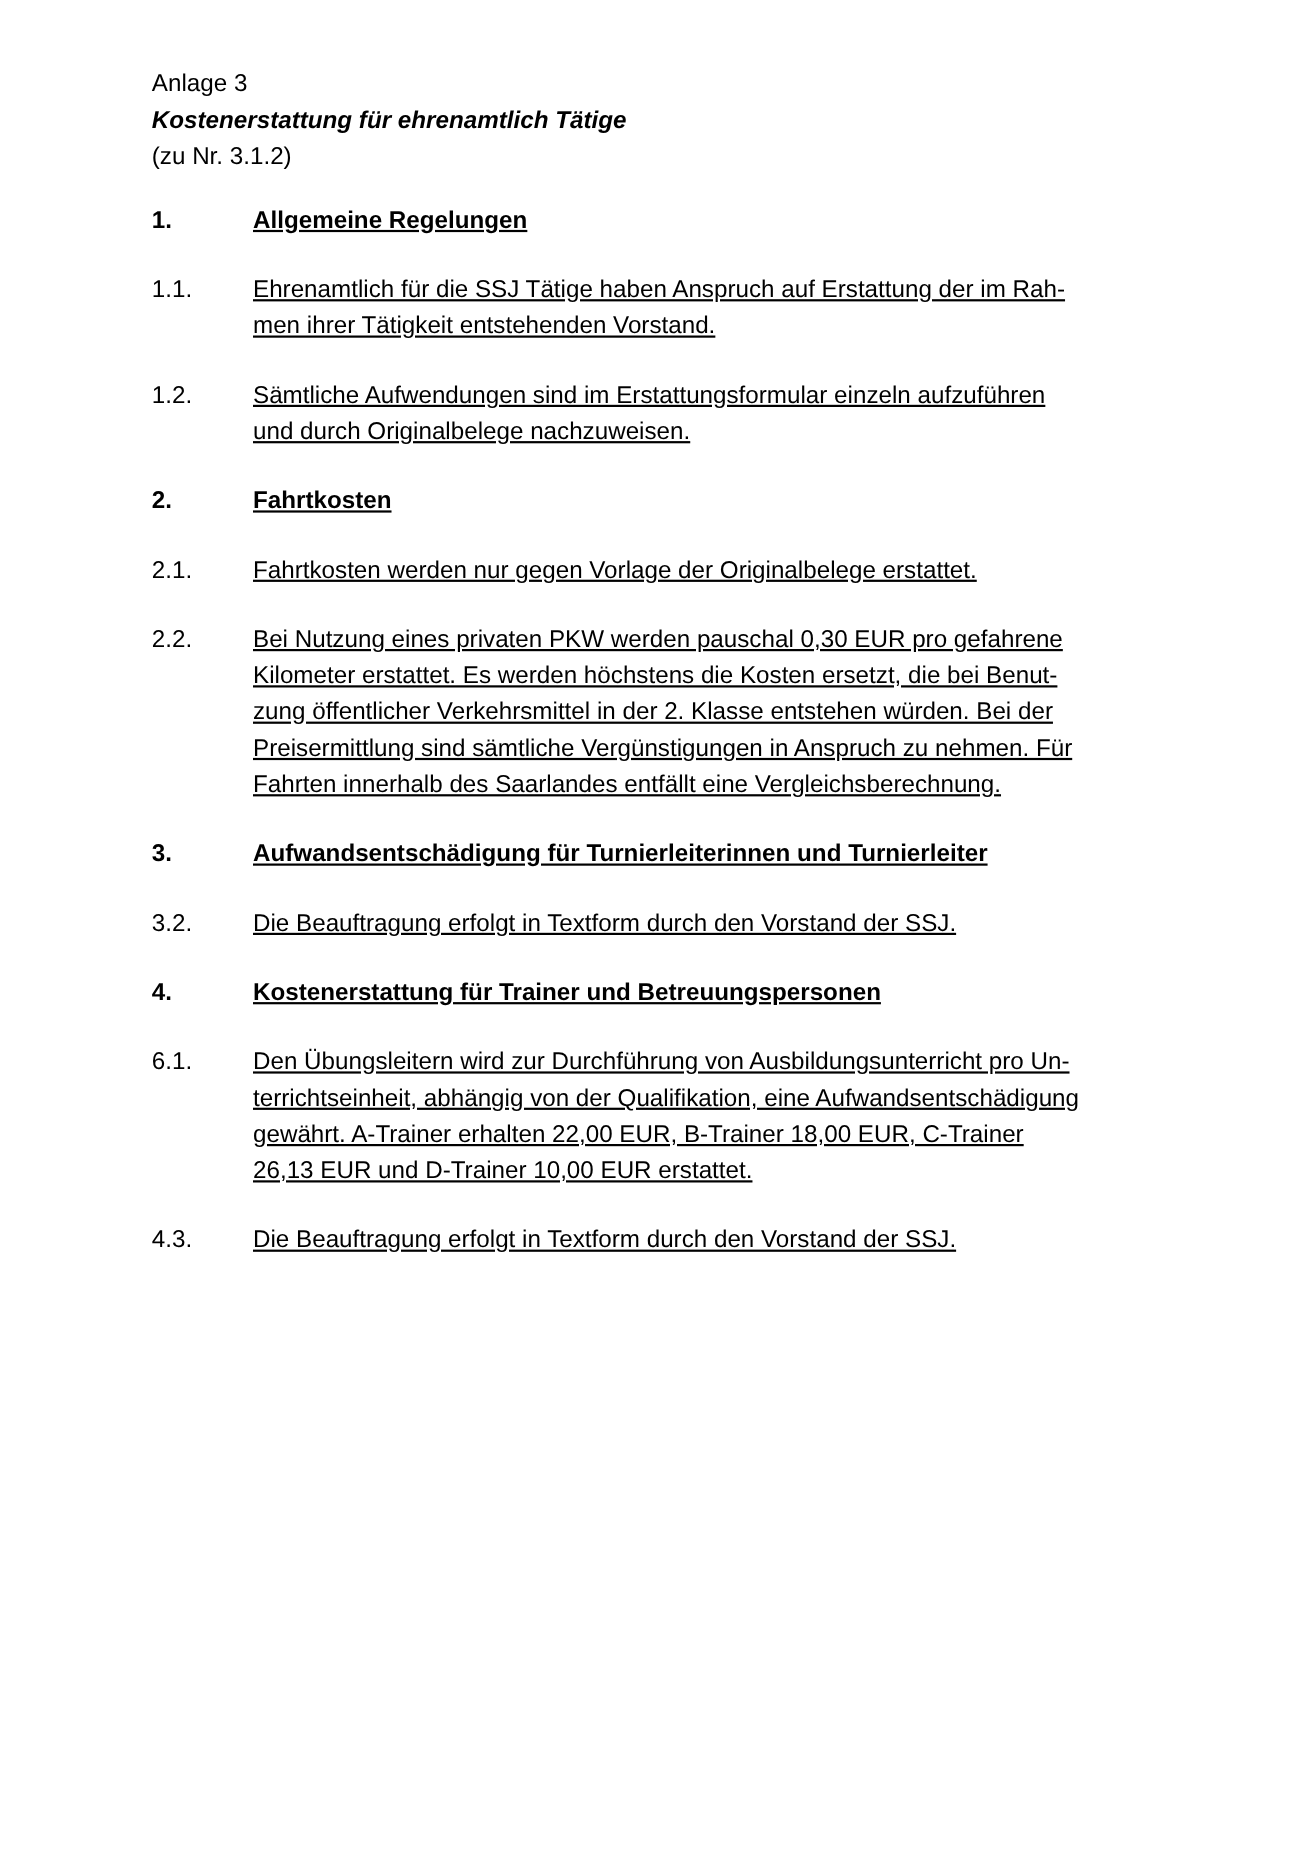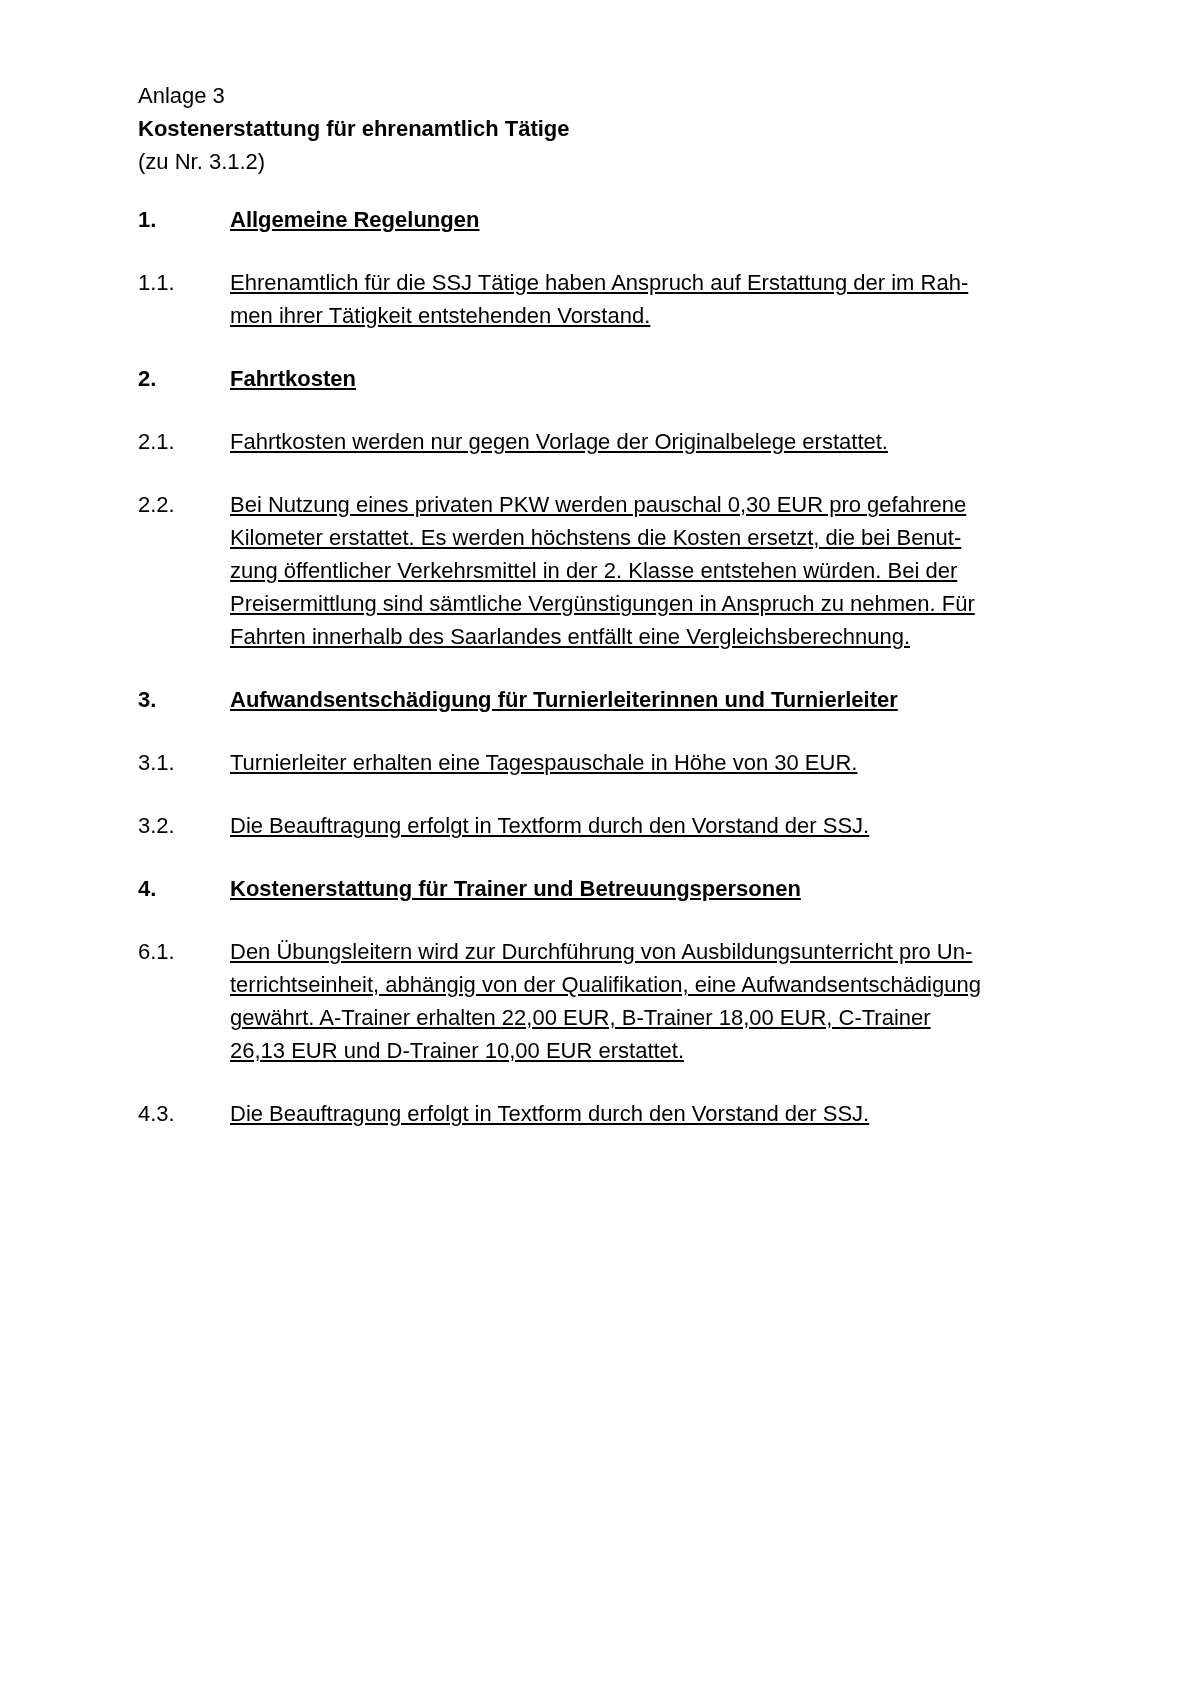--- a/index.html
+++ b/index.html
@@ -14,30 +14,31 @@
     height: 1683px;
     font-family: "Liberation Sans", "DejaVu Sans", sans-serif;
     font-size: 22px;
     line-height: 33px;
     overflow: hidden;
   }
   .page {
     box-sizing: border-box;
     width: 1190px;
     height: 1683px;
-    padding: 79px 95px 0 138px;
+    padding: 59px 95px 0 138px;
   }
   .doc-header {
     margin-bottom: 25px;
   }
   .doc-header .hline {
     white-space: pre-line;
   }
   .doc-title {
     font-weight: bold;
+    font-style: italic;
   }
   .row {
     display: flex;
     align-items: flex-start;
     margin-bottom: 30px;
   }
   .row .num {
     width: 92px;
     flex: 0 0 92px;
   }
@@ -64,20 +65,25 @@
 
   <div class="row heading">
     <div class="num">1.</div>
     <div class="txt">Allgemeine Regelungen</div>
   </div>
   <div class="row">
     <div class="num">1.1.</div>
     <div class="txt">Ehrenamtlich für die SSJ Tätige haben Anspruch auf Erstattung der im Rah-
 men ihrer Tätigkeit entstehenden Vorstand.</div>
   </div>
+  <div class="row">
+    <div class="num">1.2.</div>
+    <div class="txt">Sämtliche Aufwendungen sind im Erstattungsformular einzeln aufzuführen
+und durch Originalbelege nachzuweisen.</div>
+  </div>
 
   <div class="row heading">
     <div class="num">2.</div>
     <div class="txt">Fahrtkosten</div>
   </div>
   <div class="row">
     <div class="num">2.1.</div>
     <div class="txt">Fahrtkosten werden nur gegen Vorlage der Originalbelege erstattet.</div>
   </div>
   <div class="row">
@@ -85,24 +91,20 @@
     <div class="txt">Bei Nutzung eines privaten PKW werden pauschal 0,30 EUR pro gefahrene
 Kilometer erstattet. Es werden höchstens die Kosten ersetzt, die bei Benut-
 zung öffentlicher Verkehrsmittel in der 2. Klasse entstehen würden. Bei der
 Preisermittlung sind sämtliche Vergünstigungen in Anspruch zu nehmen. Für
 Fahrten innerhalb des Saarlandes entfällt eine Vergleichsberechnung.</div>
   </div>
 
   <div class="row heading">
     <div class="num">3.</div>
     <div class="txt">Aufwandsentschädigung für Turnierleiterinnen und Turnierleiter</div>
-  </div>
-  <div class="row">
-    <div class="num">3.1.</div>
-    <div class="txt">Turnierleiter erhalten eine Tagespauschale in Höhe von 30 EUR.</div>
   </div>
   <div class="row">
     <div class="num">3.2.</div>
     <div class="txt">Die Beauftragung erfolgt in Textform durch den Vorstand der SSJ.</div>
   </div>
 
   <div class="row heading">
     <div class="num">4.</div>
     <div class="txt">Kostenerstattung für Trainer und Betreuungspersonen</div>
   </div>

